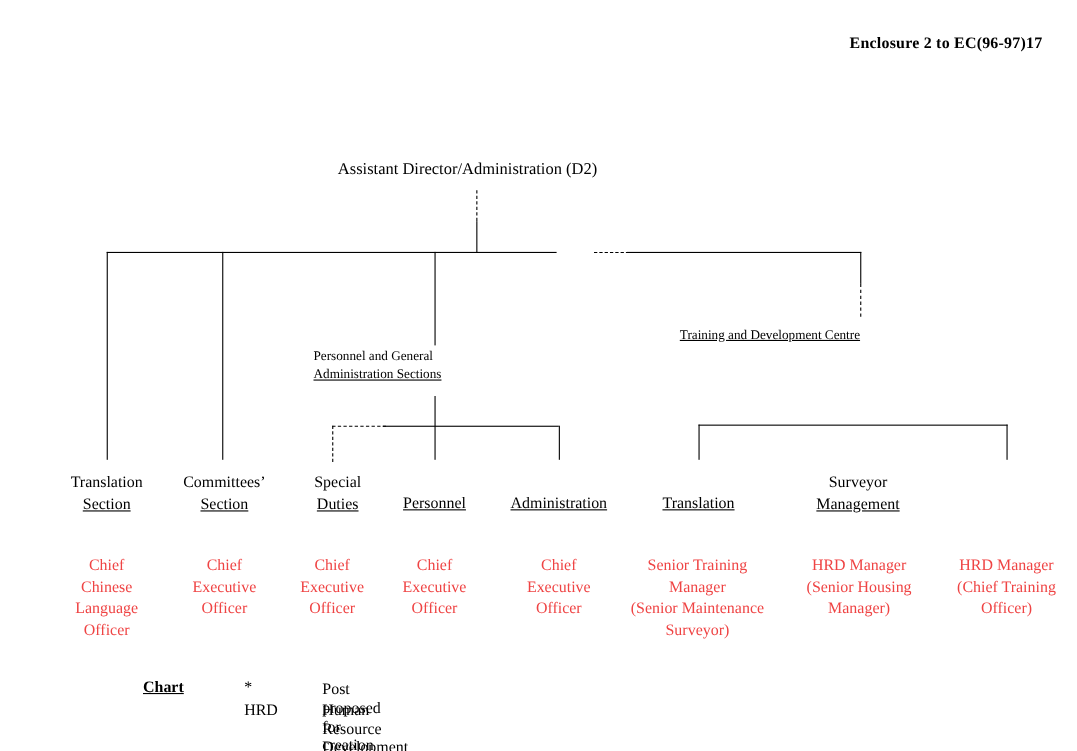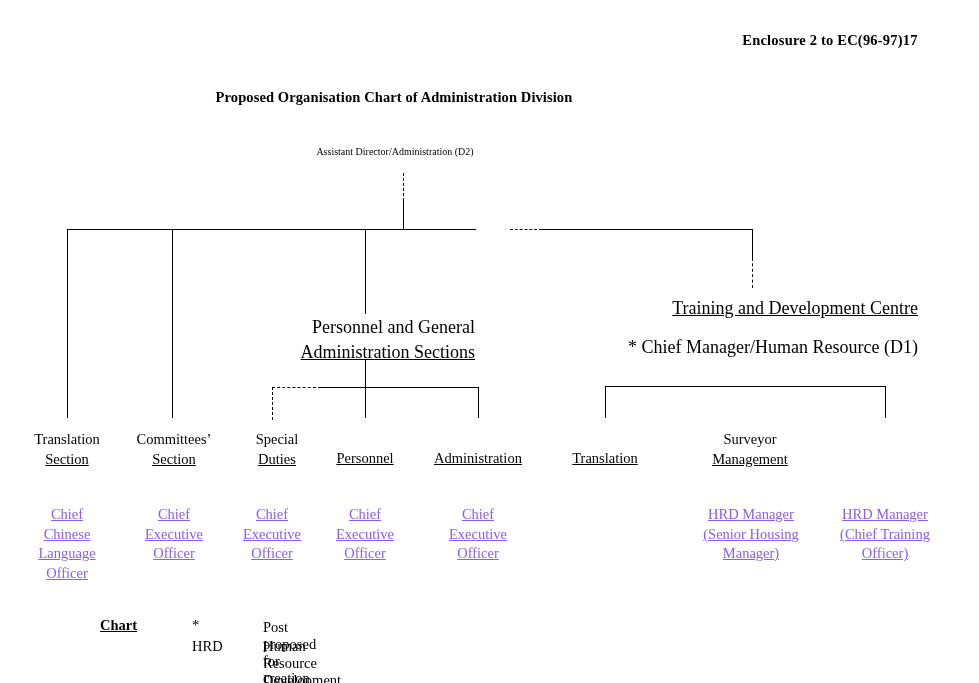--- a/index.html
+++ b/index.html
@@ -12,30 +12,30 @@
     height: 683px;
     position: relative;
     overflow: hidden;
     font-family: "Liberation Serif", "DejaVu Serif", serif;
     color: #000000;
   }
 
   .page {
     position: absolute;
     inset: 0;
+    margin-left: 30px;
   }
 
   
   .tx {
     position: absolute;
     text-align: center;
     line-height: 1.30;
     white-space: pre-line;
-    color: #8b5cf6;
-    text-decoration: underline;
+    color: #ef4444;
   }
   .enclosure {
     position: absolute;
     left: 700px;
     top: 32px;
     width: 260px;
     text-align: center;
     font-size: 14.5px;
     font-weight: bold;
     letter-spacing: 0.2px;
@@ -49,27 +49,27 @@
     font-size: 14.5px;
     font-weight: bold;
     letter-spacing: 0.1px;
   }
   .root-node {
     position: absolute;
     left: 230px;
     top: 146px;
     width: 330px;
     text-align: center;
-    font-size: 10px;
+    font-size: 15px;
   }
 
   .midhead {
     position: absolute;
-    font-size: 18px;
-    text-align: right;
+    font-size: 12px;
+    text-align: left;
     line-height: 1.38;
   }
   .u { text-decoration: underline; }
 
   .leaf-label {
     position: absolute;
     font-size: 14.5px;
     text-align: center;
     line-height: 1.35;
   }
@@ -108,21 +108,20 @@
     border-left: 1px dashed #000;
   }
 </style>
 </head>
 <body>
 
 <div class="page">
 
   <div class="enclosure">Enclosure 2 to EC(96-97)17</div>
 
-  <div class="doc-title">Proposed Organisation Chart of Administration Division</div>
 
   <div class="root-node">Assistant Director/Administration (D2)</div>
 
   <div class="dash-v" style="left:403px; top:173px; height:28px;"></div>
 
   <div class="ln vline" style="left:403px; top:201px; height:29px;"></div>
 
   <div class="ln hline" style="left:67px; top:229px; width:409px;"></div>
 
   <div class="dash-h" style="left:510px; top:229px; width:32px;"></div>
@@ -147,21 +146,20 @@
   <div class="dash-h" style="left:272px; top:387px; width:49px;"></div>
   <div class="ln hline" style="left:318px; top:387px; width:160px;"></div>
 
   <div class="dash-v" style="left:272px; top:387px; height:33px;"></div>
 
   <div class="ln vline" style="left:478px; top:387px; height:31px;"></div>
 
   <div class="midhead" style="left:588px; top:296px; width:330px;">
     <div class="u">Training and Development Centre</div>
     <div style="height:14px;"></div>
-    <div>* Chief Manager/Human Resource (D1)</div>
   </div>
 
   <div class="ln hline" style="left:605px; top:386px; width:281px;"></div>
   <div class="ln vline" style="left:605px; top:386px; height:32px;"></div>
   <div class="ln vline" style="left:885px; top:386px; height:32px;"></div>
 
   <div class="leaf-label" style="left:5px; top:430px; width:124px;">
     <div>Translation</div>
     <div class="u">Section</div>
   </div>
@@ -210,20 +208,24 @@
 Officer</div>
 
   <div class="leaf-post tx" style="left:305px; top:505px; width:120px;">Chief
 Executive
 Officer</div>
 
   <div class="leaf-post tx" style="left:413px; top:505px; width:130px;">Chief
 Executive
 Officer</div>
 
+  <div class="leaf-post tx" style="left:523px; top:505px; width:162px;">Senior Training
+Manager
+(Senior Maintenance
+Surveyor)</div>
 
   <div class="leaf-post tx" style="left:684px; top:505px; width:134px;">HRD Manager
 (Senior Housing
 Manager)</div>
 
   <div class="leaf-post tx" style="left:810px; top:505px; width:150px;">HRD Manager
 (Chief Training
 Officer)</div>
 
   <div class="legend-wrap">

